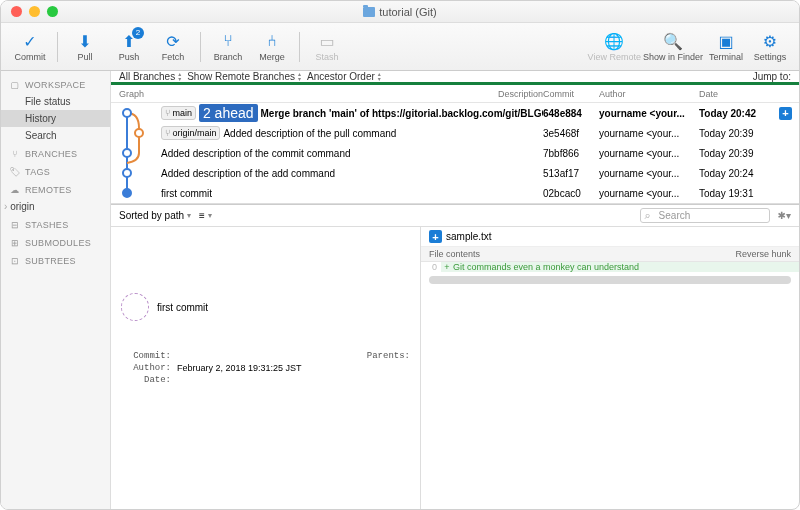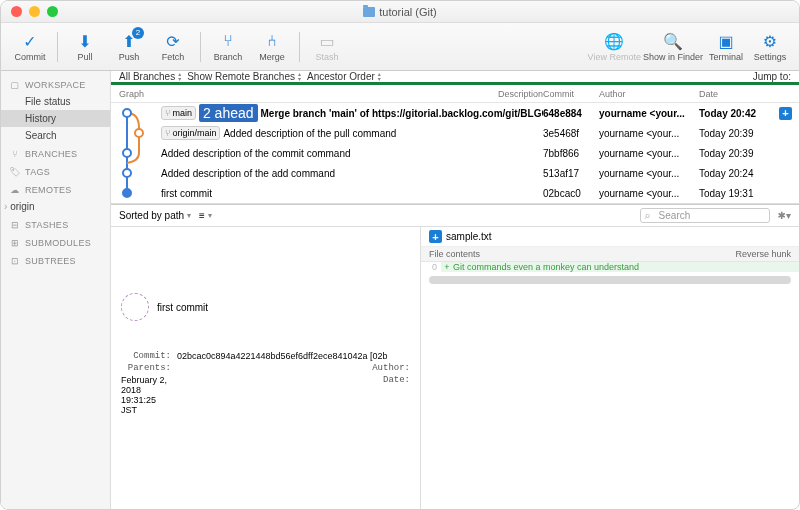--- a/index.html
+++ b/index.html
@@ -291,21 +291,20 @@
       </div>
       <div class="lsplit">
         <div class="lleft">
           <div style="height:60px;"></div>
           <div style="display:flex;align-items:center;gap:8px;">
             <span class="avatar"></span>
             <span>first commit</span>
           </div>
           <div class="cmeta">
             <div class="k">Commit:</div>
-              <div>02bcac0c894a4221448bd56ef6dff2ece841042a [02b</div>
             <div class="k">Parents:</div>
             <div class="k">Author:</div>
               <div>February 2, 2018 19:31:25 JST</div>
             <div class="k">Date:</div>
               <div></div>
           </div>
         </div>
         <div class="lright">
           <div class="filehdr">
               <div class="plusbox">+</div>

